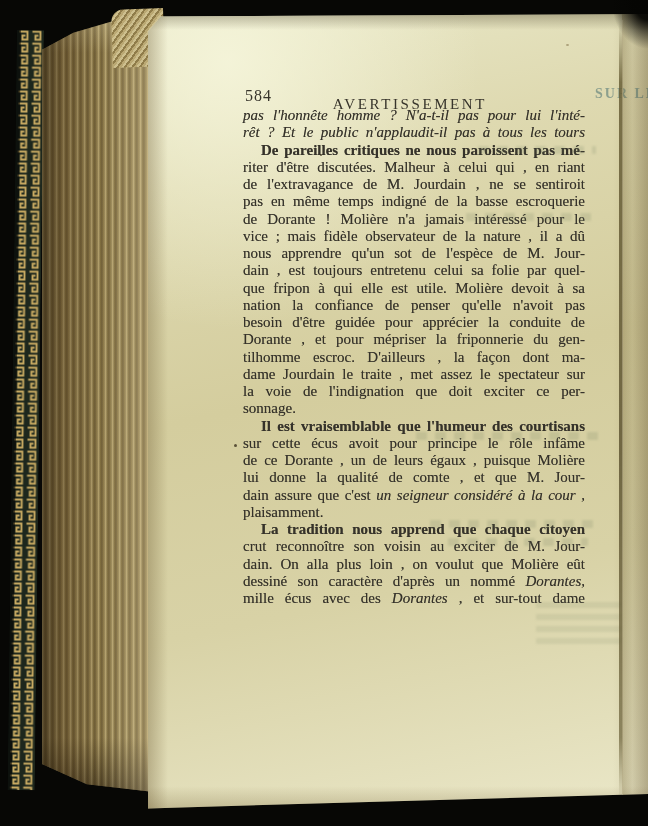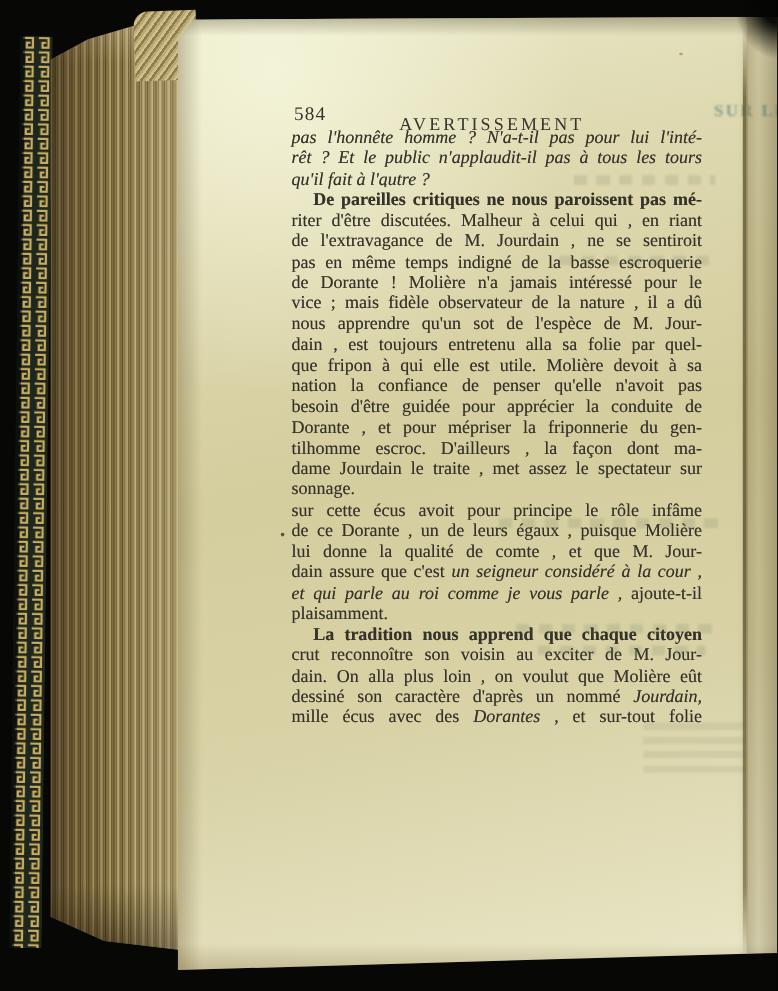--- a/index.html
+++ b/index.html
@@ -121,47 +121,47 @@
 
     <div class="header-row">
       <span class="page-number">584</span>
       <span class="header-title">AVERTISSEMENT</span>
       <span class="show-through-title">SUR LE</span>
     </div>
 
     <div class="text-block" id="text-block">
         <div class="line"><span class="it">pas l'honnête homme ? N'a-t-il pas pour lui l'inté-</span></div>
         <div class="line"><span class="it">rêt ? Et le public n'applaudit-il pas à tous les tours</span></div>
-        <div class="line end"><span class="it">qu'il fait à l'autre ?</span></div>
         <div class="line indent"><span>De pareilles critiques ne nous paroissent pas mé-</span></div>
         <div class="line"><span>riter d'être discutées. Malheur à celui qui , en riant</span></div>
         <div class="line"><span>de l'extravagance de M. Jourdain , ne se sentiroit</span></div>
         <div class="line"><span>pas en même temps indigné de la basse escroquerie</span></div>
         <div class="line"><span>de Dorante ! Molière n'a jamais intéressé pour le</span></div>
         <div class="line"><span>vice ; mais fidèle observateur de la nature , il a dû</span></div>
         <div class="line"><span>nous apprendre qu'un sot de l'espèce de M. Jour-</span></div>
-        <div class="line"><span>dain , est toujours entretenu alla sa folie par quel-</span></div>
+        <div class="line"><span>dain , est toujours entretenu celui sa folie par quel-</span></div>
         <div class="line"><span>que fripon à qui elle est utile. Molière devoit à sa</span></div>
         <div class="line"><span>nation la confiance de penser qu'elle n'avoit pas</span></div>
         <div class="line"><span>besoin d'être guidée pour apprécier la conduite de</span></div>
         <div class="line"><span>Dorante , et pour mépriser la friponnerie du gen-</span></div>
         <div class="line"><span>tilhomme escroc. D'ailleurs , la façon dont ma-</span></div>
         <div class="line"><span>dame Jourdain le traite , met assez le spectateur sur</span></div>
+        <div class="line"><span>la voie de l'indignation que doit exciter ce per-</span></div>
         <div class="line end"><span>sonnage.</span></div>
+        <div class="line indent"><span>Il est vraisemblable que l'humeur des courtisans</span></div>
         <div class="line"><span>sur cette écus avoit pour principe le rôle infâme</span></div>
         <div class="line"><span>de ce Dorante , un de leurs égaux , puisque Molière</span></div>
         <div class="line"><span>lui donne la qualité de comte , et que M. Jour-</span></div>
         <div class="line"><span>dain assure que c'est </span><span class="it">un seigneur considéré à la cour ,</span></div>
-        <div class="line"><span class="it">et qui parle au roi comme je vous parle ,</span><span> ajoute-t-il</span></div>
         <div class="line end"><span>plaisamment.</span></div>
         <div class="line indent"><span>La tradition nous apprend que chaque citoyen</span></div>
         <div class="line"><span>crut reconnoître son voisin au exciter de M. Jour-</span></div>
         <div class="line"><span>dain. On alla plus loin , on voulut que Molière eût</span></div>
-        <div class="line"><span>dessiné son caractère d'après un nommé </span><span class="it">Jourdain,</span></div>
-        <div class="line"><span>mille écus avec des </span><span class="it">Dorantes</span><span> , et sur-tout folie</span></div>
+        <div class="line"><span>dessiné son caractère d'après un nommé </span><span class="it">Dorantes,</span></div>
+        <div class="line"><span>mille écus avec des </span><span class="it">Dorantes</span><span> , et sur-tout dame</span></div>
       </div>
 
     <div class="smudge sm1"></div>
     <div class="smudge sm2"></div>
     <div class="smudge sm3"></div>
     <div class="smudge sm4"></div>
     <div class="smudge sm5"></div>
     <div class="smudge sm6"></div>
     <div class="speck sp1"></div>
     <div class="speck sp2"></div>

